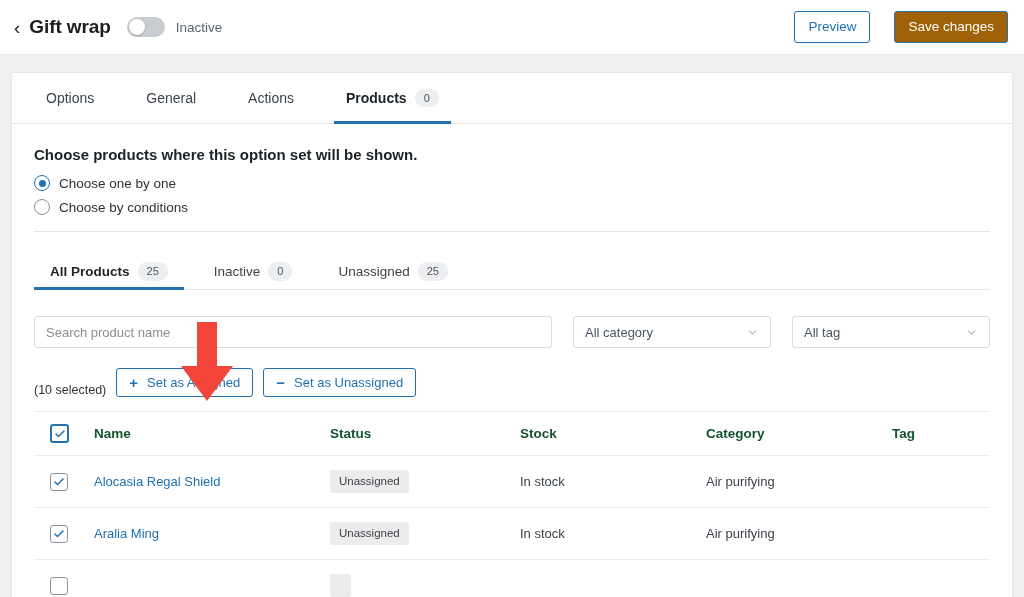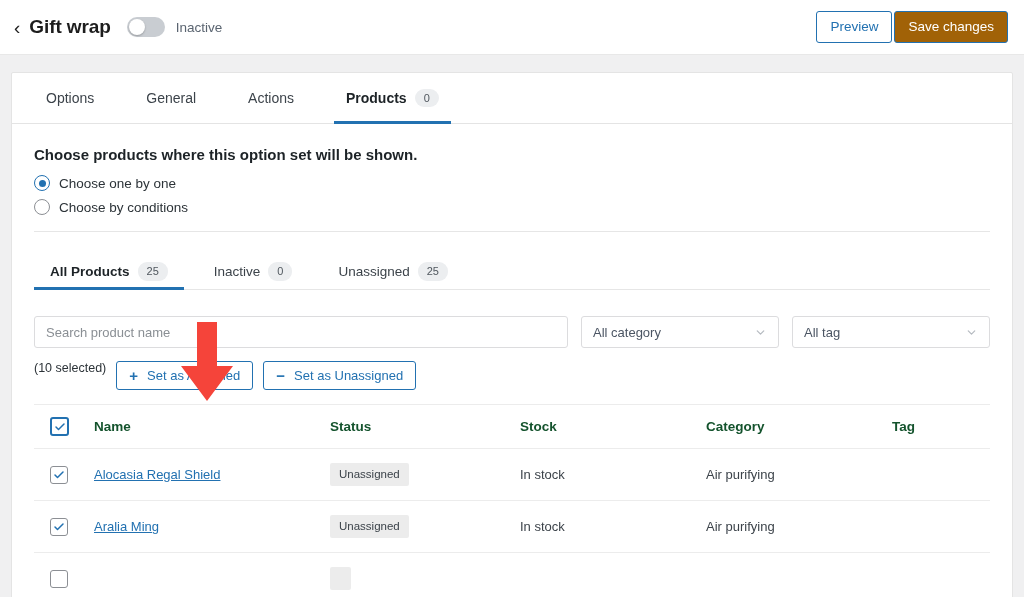--- a/index.html
+++ b/index.html
@@ -58,21 +58,21 @@
   .toggle-label {
     margin-left: 11px;
     font-size: 13.5px;
     color: #5a6470;
     white-space: nowrap;
   }
   .topbar-actions {
     margin-left: auto;
     display: flex;
     align-items: center;
-    gap: 2px;
+    gap: 24px;
   }
   .btn {
     font-family: "Liberation Sans", sans-serif;
     font-size: 13.5px;
     border-radius: 3px;
     padding: 7px 13px;
     cursor: pointer;
     white-space: nowrap;
     line-height: 1.15;
   }
@@ -229,33 +229,34 @@
     border: 1px solid #dcdcde;
     border-radius: 3px;
     background: #fff;
     display: flex;
     align-items: center;
     padding: 0 11px;
     font-size: 13px;
     color: #4b5563;
     cursor: pointer;
     position: relative;
+    margin-left: 8px;
   }
   .select .chev {
     margin-left: auto;
     color: #b5bac0;
     display: flex;
   }
 
   
   .bulkbar {
     display: flex;
-    align-items: flex-start;
+    align-items: flex-end;
     gap: 10px;
-    margin-top: 13px;
+    margin-top: 20px;
   }
   .selected-count {
     font-size: 12.5px;
     color: #2c3338;
     white-space: nowrap;
   }
   .btn-outline {
     display: inline-flex;
     align-items: center;
     gap: 9px;
@@ -306,21 +307,20 @@
     align-items: center;
     justify-content: center;
     cursor: pointer;
     vertical-align: middle;
   }
   .cb.head { border: 2px solid #2271b1; width: 19px; height: 19px; }
   .cb svg { display: block; }
 
   .product-link {
     color: #2271b1;
-    text-decoration: underline;
     font-size: 13px;
     cursor: pointer;
   }
   .badge {
     display: inline-block;
     background: #ececec;
     color: #3c434a;
     font-size: 11.5px;
     border-radius: 2px;
     padding: 4px 9px;

